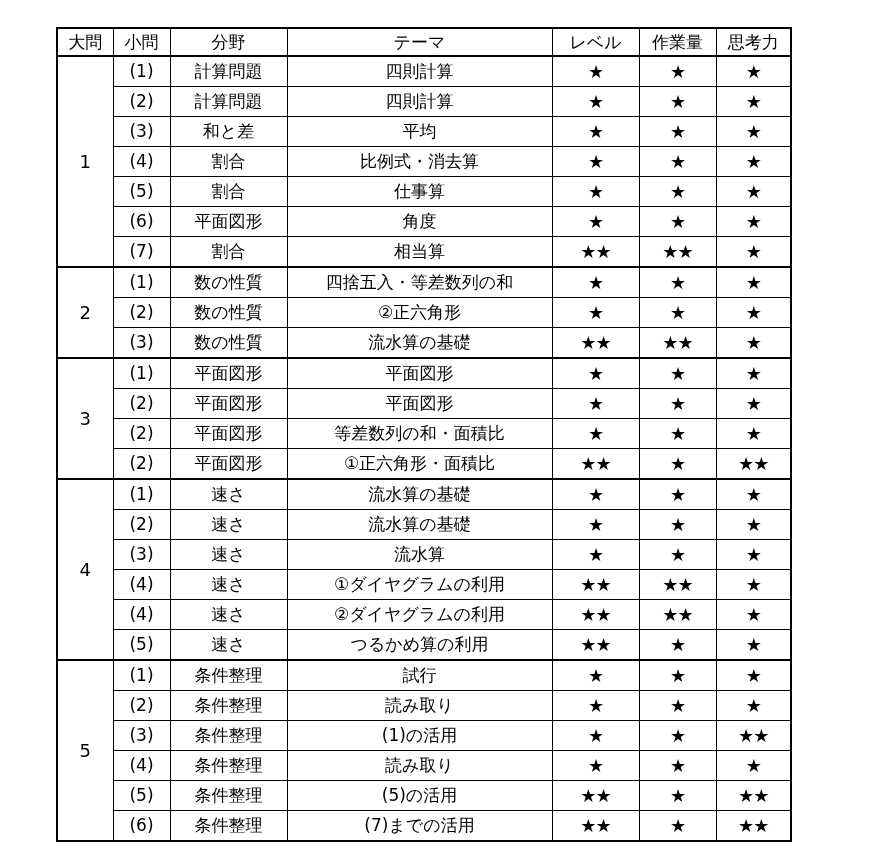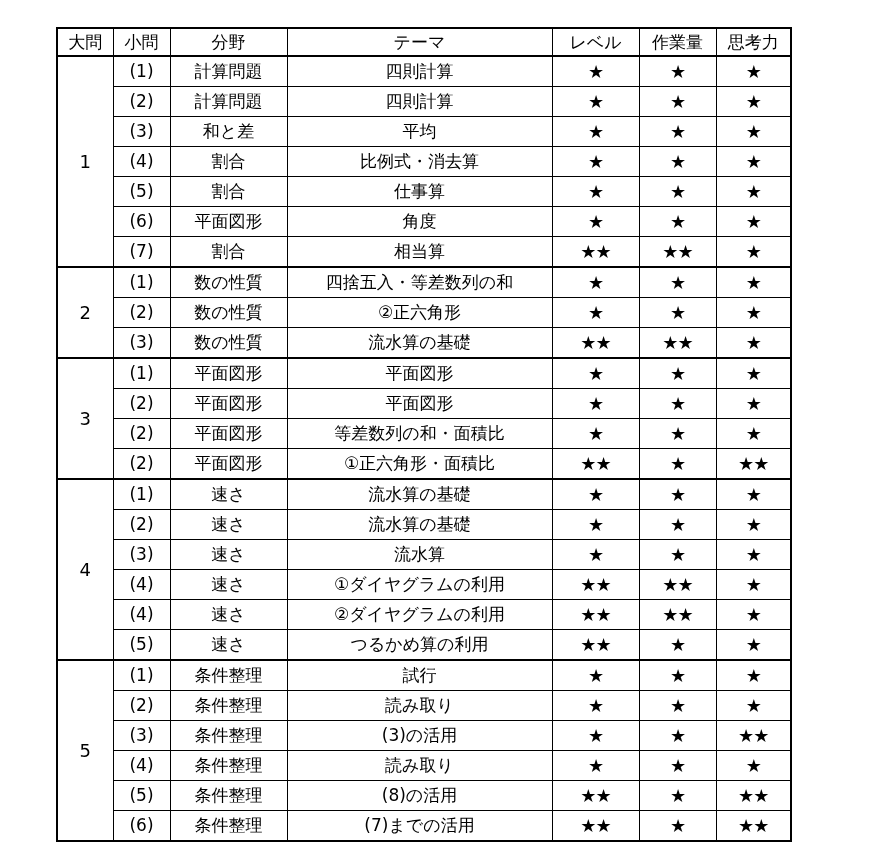--- a/index.html
+++ b/index.html
@@ -218,37 +218,37 @@
           <td>(2)</td>
           <td>条件整理</td>
           <td>読み取り</td>
           <td class="stars">★</td>
           <td class="stars">★</td>
           <td class="stars">★</td>
         </tr>
         <tr>
           <td>(3)</td>
           <td>条件整理</td>
-          <td>(3)の活用</td>
+          <td>(1)の活用</td>
           <td class="stars">★</td>
           <td class="stars">★</td>
           <td class="stars">★★</td>
         </tr>
         <tr>
           <td>(4)</td>
           <td>条件整理</td>
           <td>読み取り</td>
           <td class="stars">★</td>
           <td class="stars">★</td>
           <td class="stars">★</td>
         </tr>
         <tr>
           <td>(5)</td>
           <td>条件整理</td>
-          <td>(8)の活用</td>
+          <td>(5)の活用</td>
           <td class="stars">★★</td>
           <td class="stars">★</td>
           <td class="stars">★★</td>
         </tr>
         <tr class="sec-end">
           <td>(6)</td>
           <td>条件整理</td>
           <td>(7)までの活用</td>
           <td class="stars">★★</td>
           <td class="stars">★</td>

